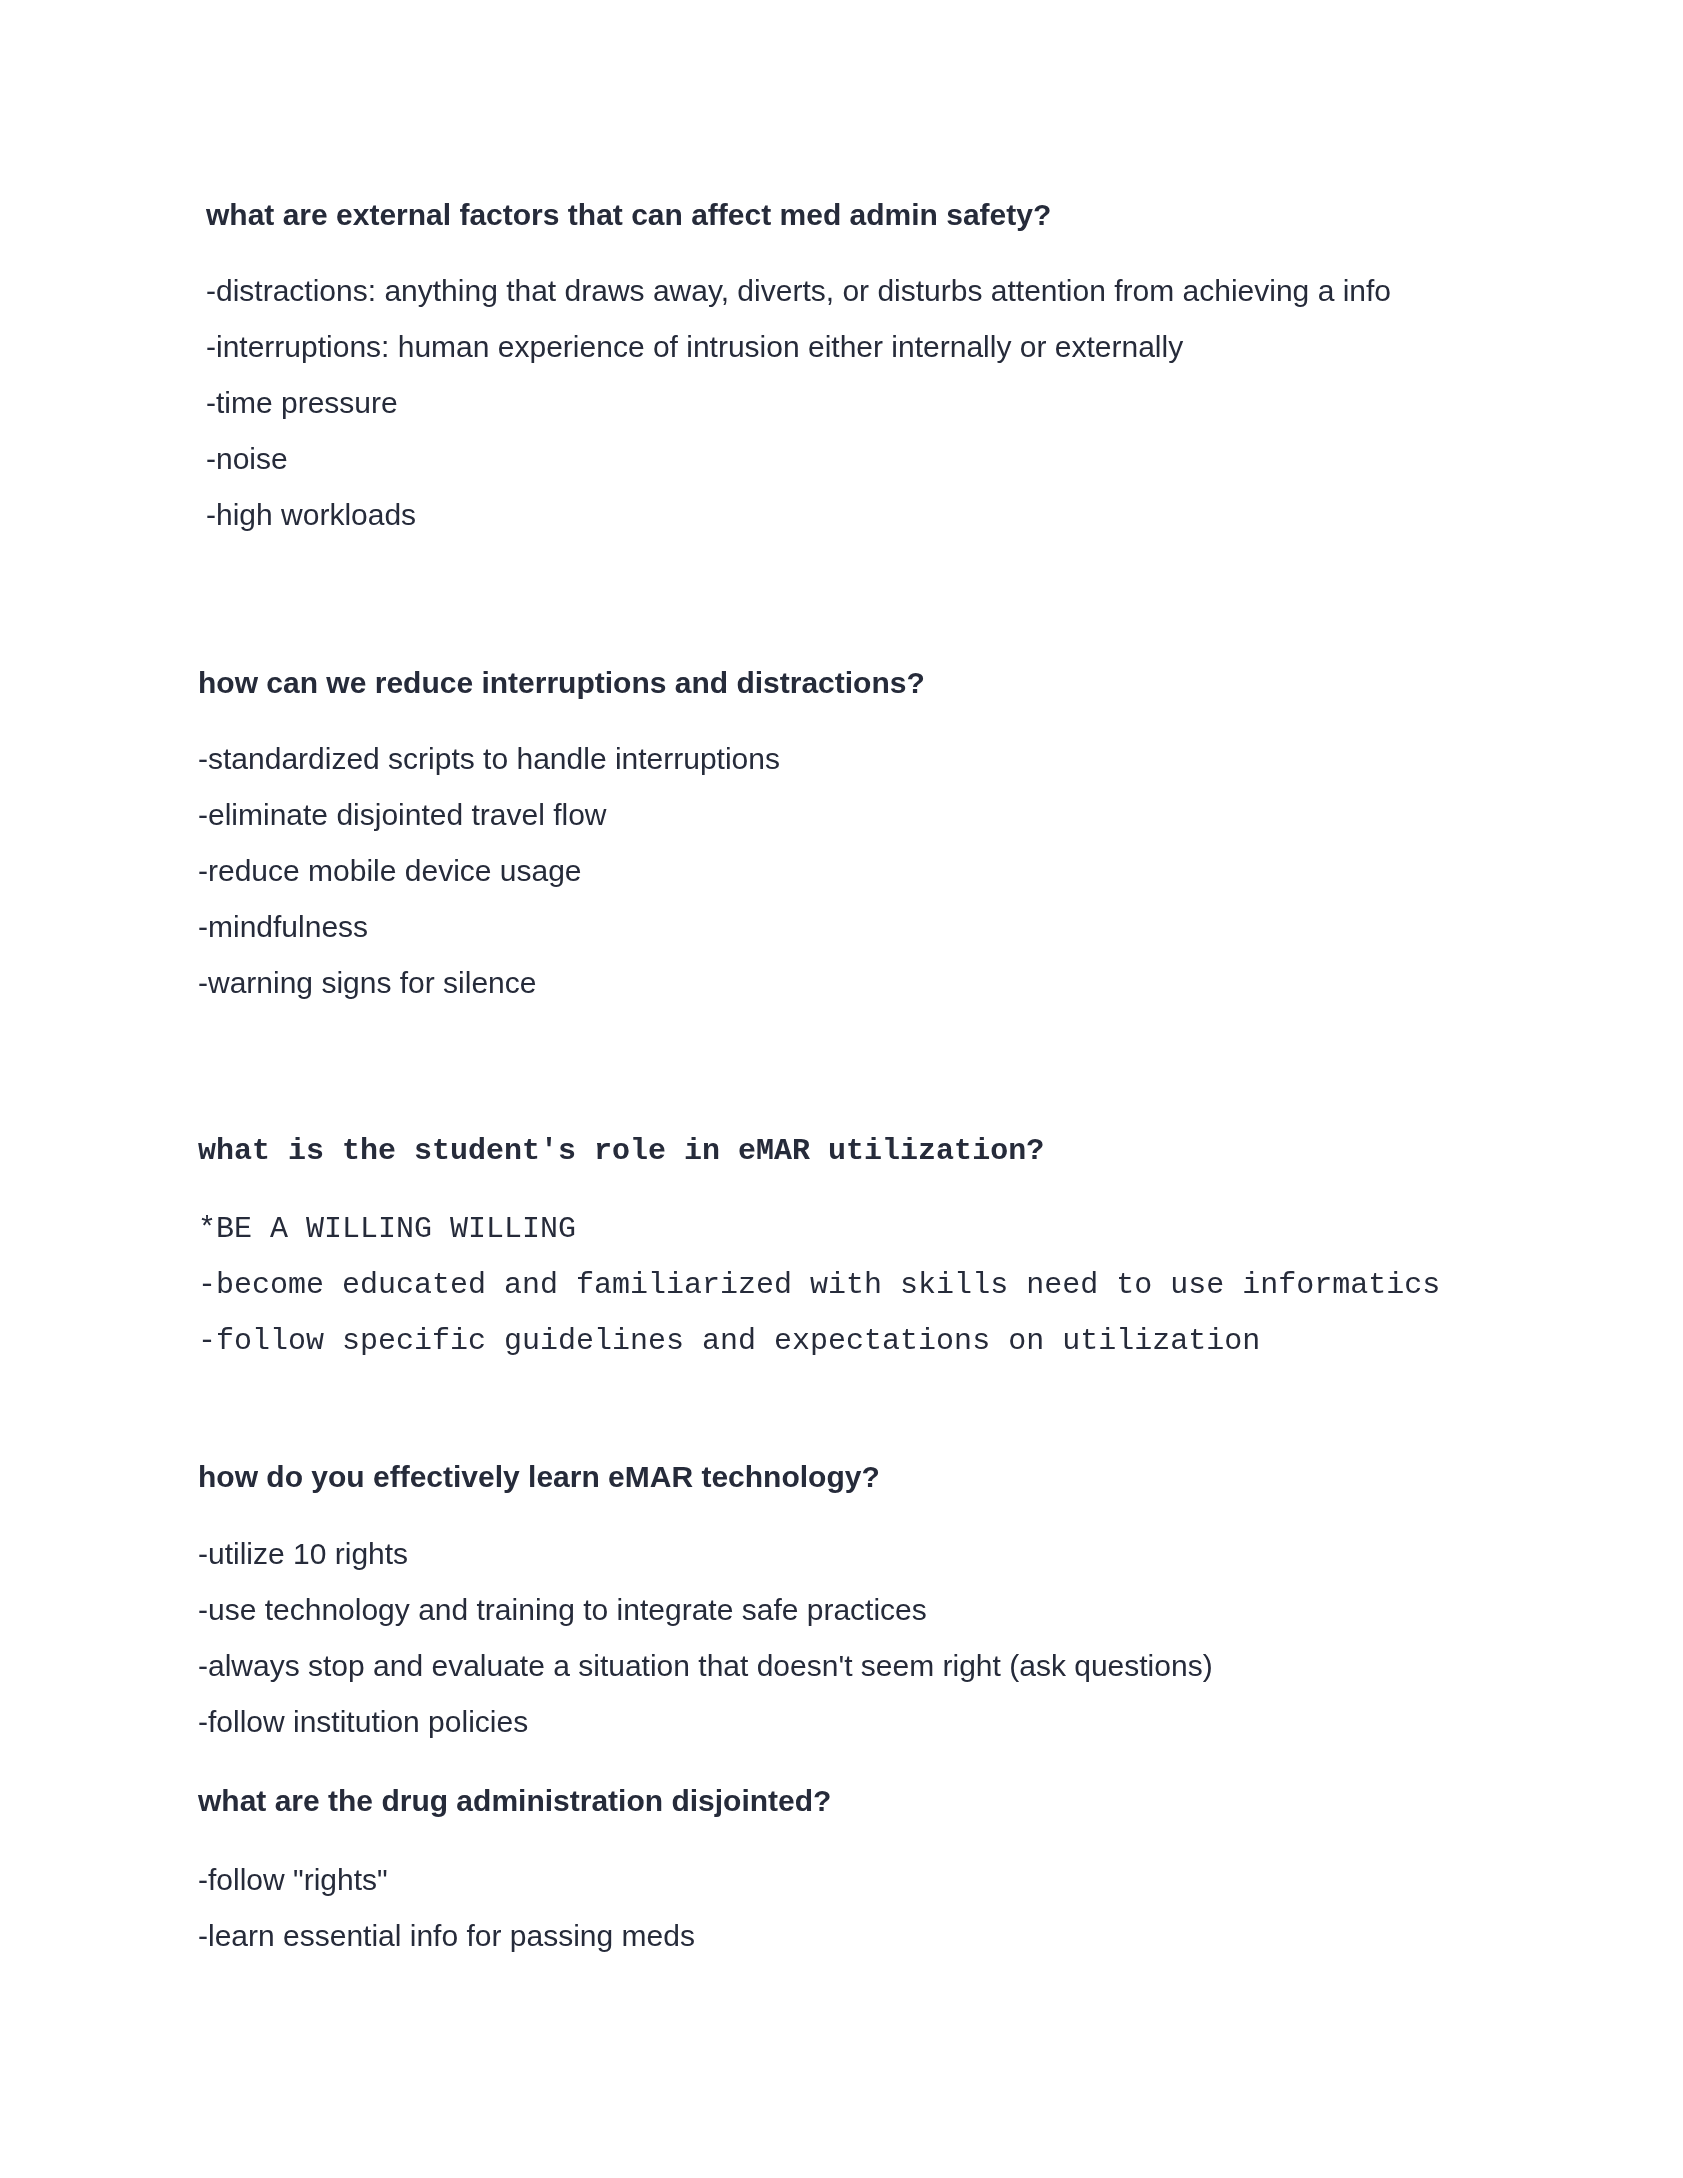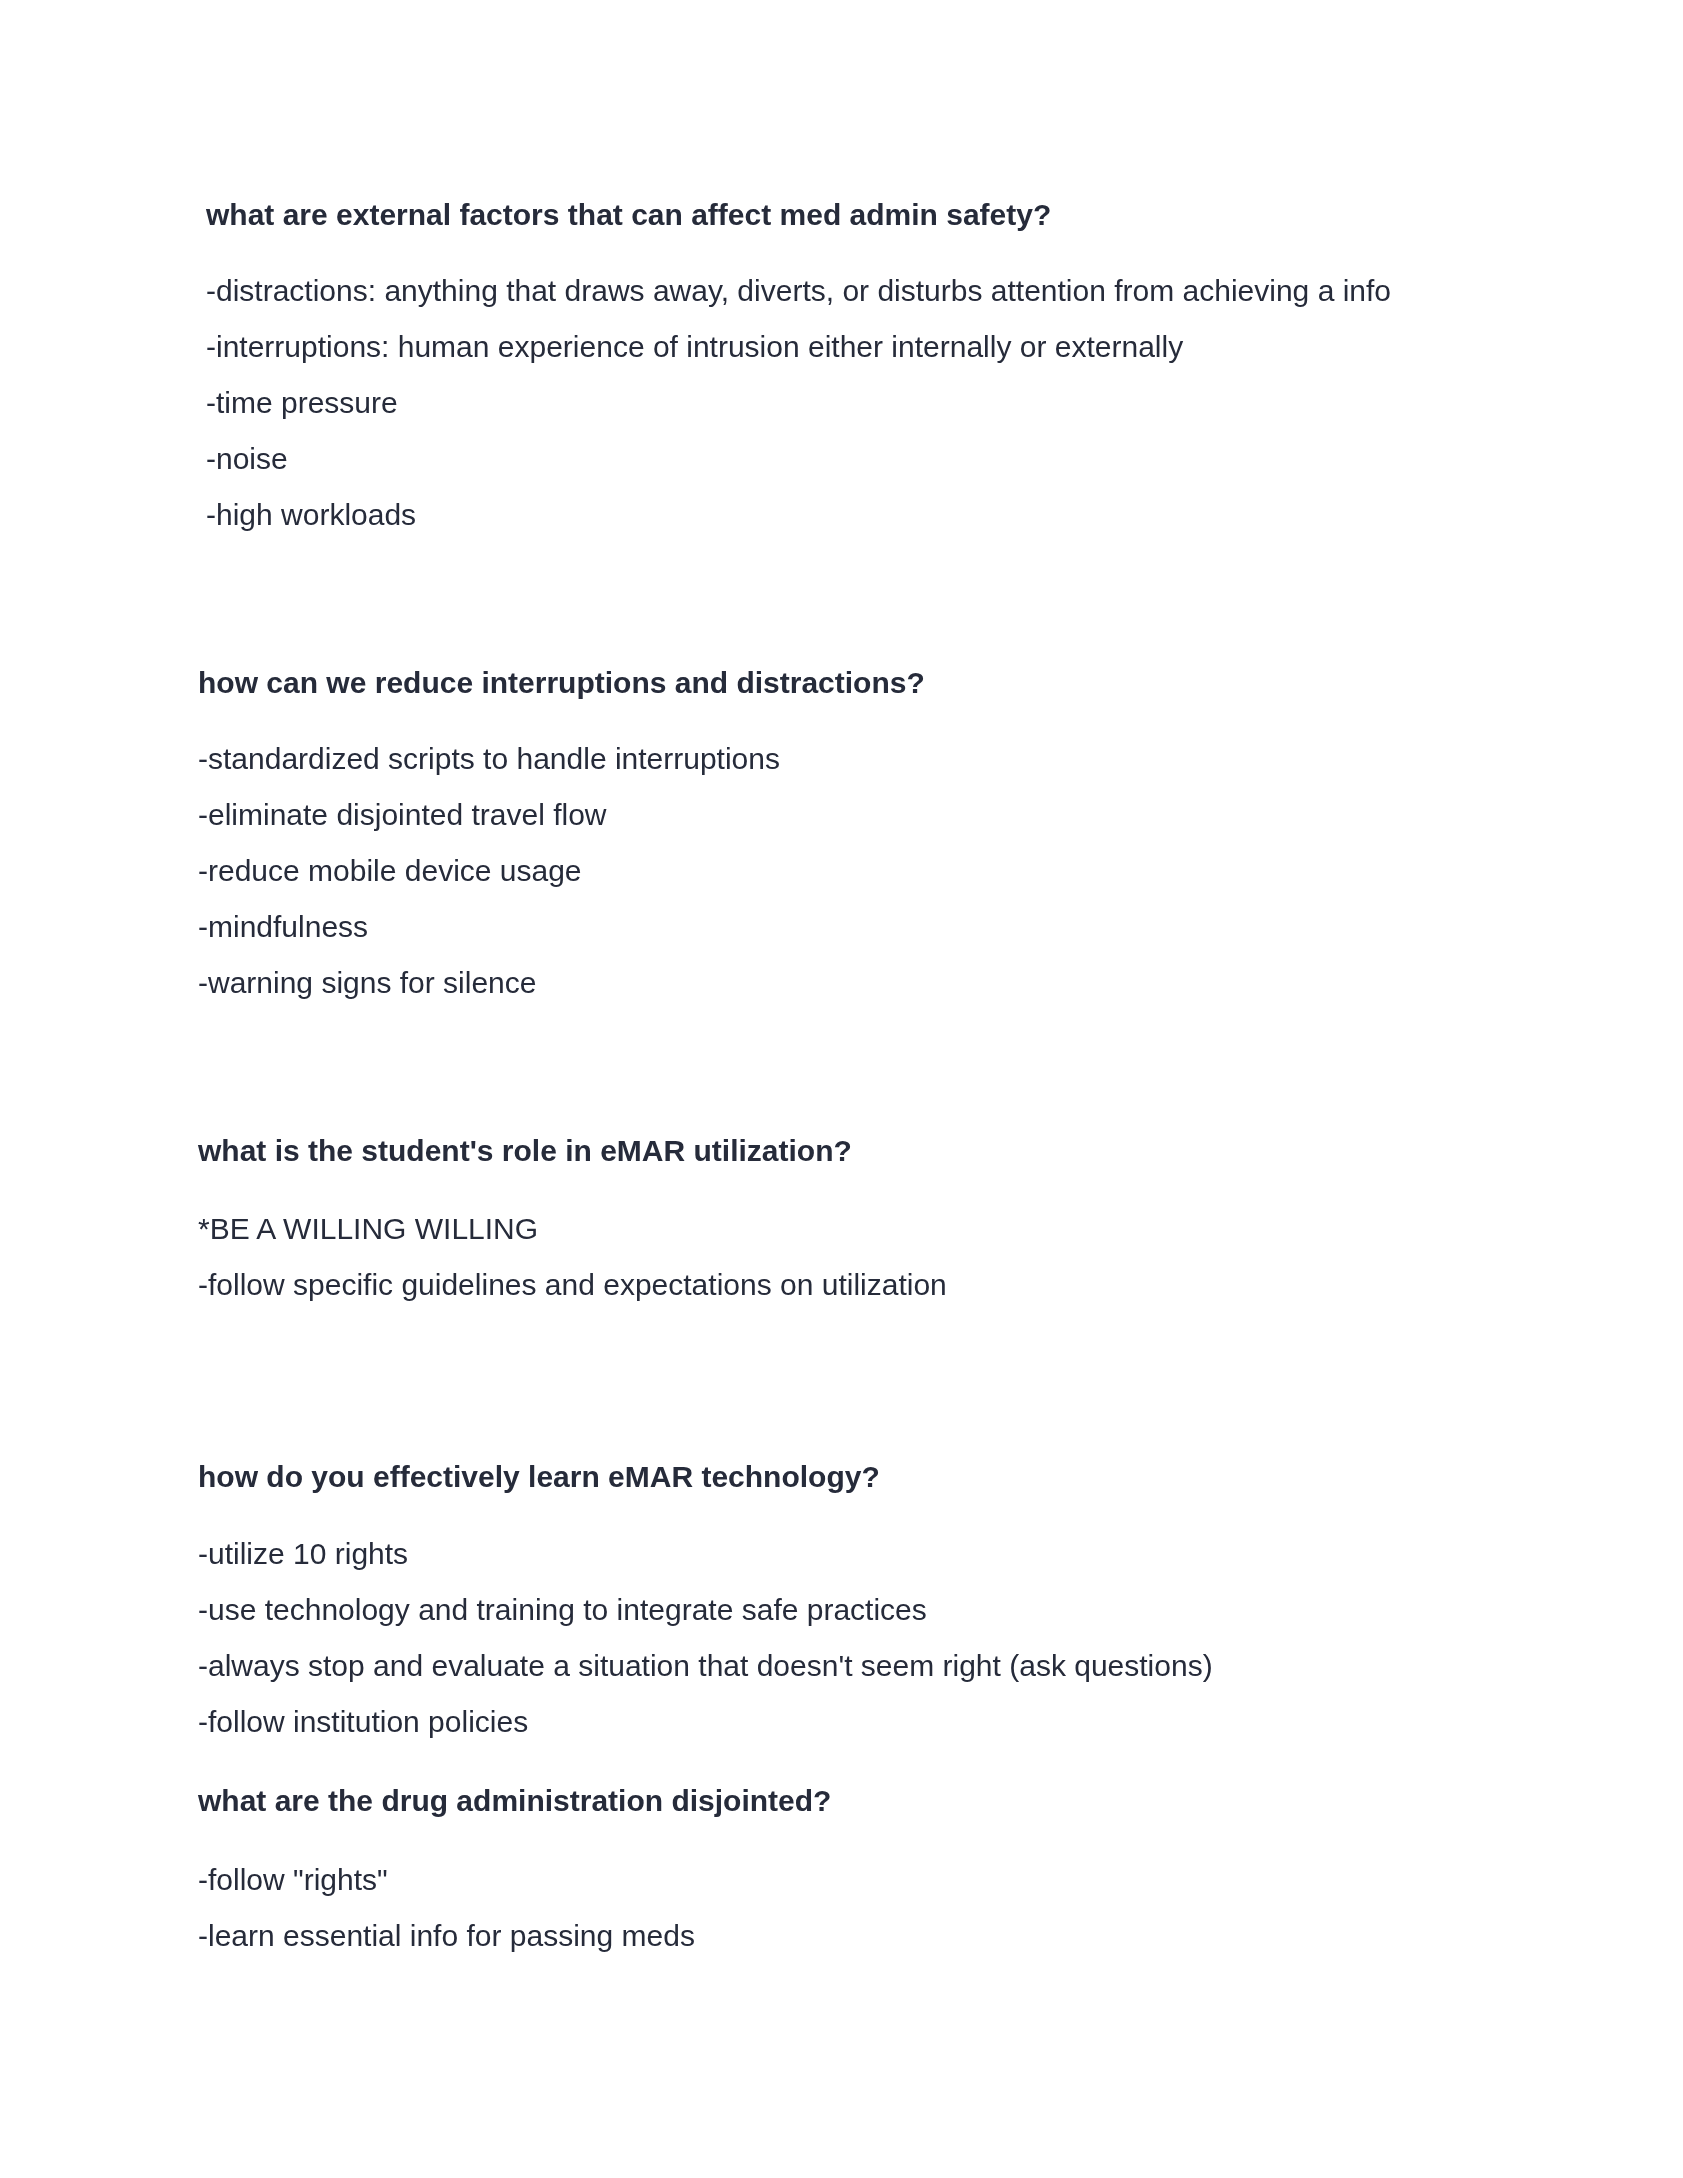--- a/index.html
+++ b/index.html
@@ -62,24 +62,25 @@
     <h2 class="heading">how can we reduce interruptions and distractions?</h2>
     <ul class="items" style="position:absolute; top:63px; left:0; width:1287px;">
       <li class="item">-standardized scripts to handle interruptions</li>
       <li class="item">-eliminate disjointed travel flow</li>
       <li class="item">-reduce mobile device usage</li>
       <li class="item">-mindfulness</li>
       <li class="item">-warning signs for silence</li>
     </ul>
   </div>
 
-  <div class="section" style="position:absolute; top:1136px; left:0; width:1287px;">
+  <div class="section" style="position:absolute; top:1136px; left:0; width:1287px;font-family:Liberation Mono, monospace;">
     <h2 class="heading">what is the student's role in eMAR utilization?</h2>
     <ul class="items" style="position:absolute; top:65px; left:0; width:1287px;">
       <li class="item">*BE A WILLING WILLING</li>
+      <li class="item">-become educated and familiarized with skills need to use informatics</li>
       <li class="item">-follow specific guidelines and expectations on utilization</li>
     </ul>
   </div>
 
   <div class="section" style="position:absolute; top:1435px; left:0; width:1287px;margin-top:27px;">
     <h2 class="heading">how do you effectively learn eMAR technology?</h2>
     <ul class="items" style="position:absolute; top:64px; left:0; width:1287px;">
       <li class="item">-utilize 10 rights</li>
       <li class="item">-use technology and training to integrate safe practices</li>
       <li class="item">-always stop and evaluate a situation that doesn't seem right (ask questions)</li>

